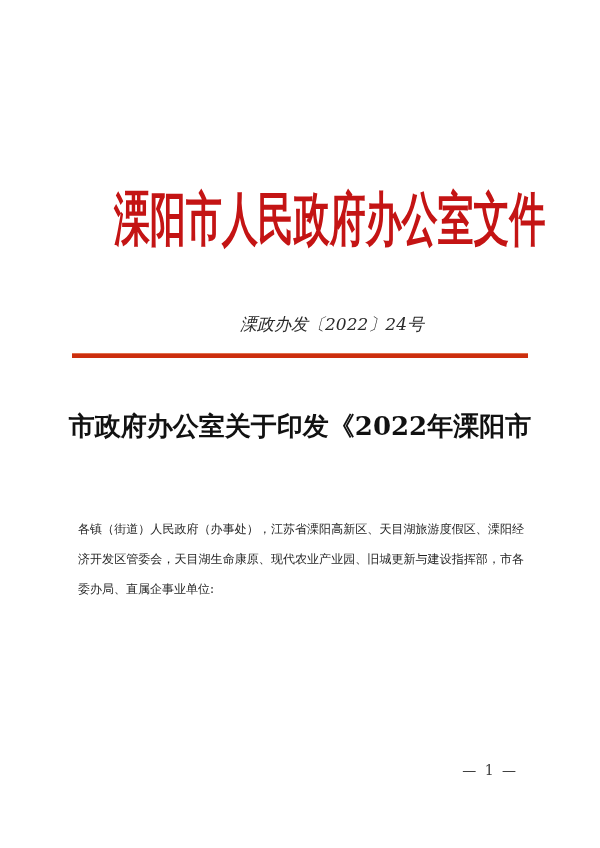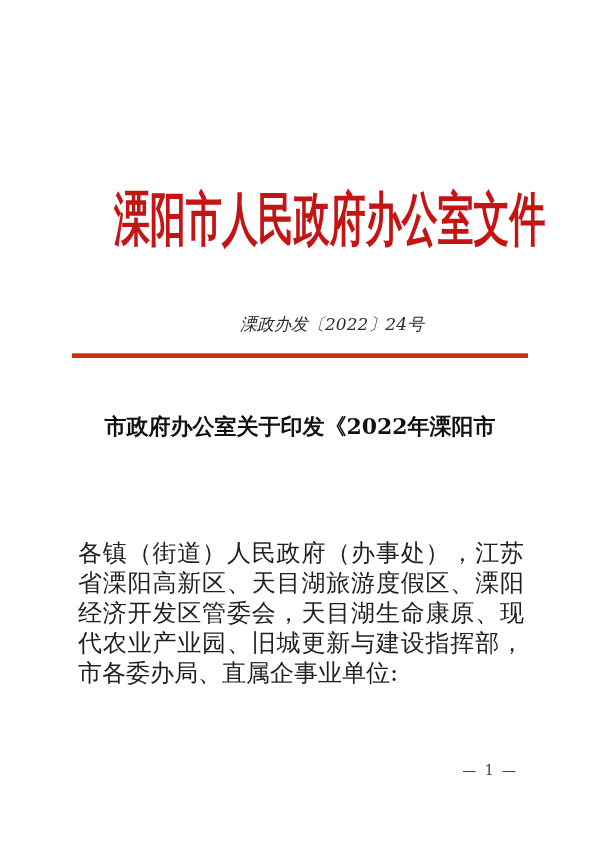--- a/index.html
+++ b/index.html
@@ -51,31 +51,31 @@
     height: 4px;
     background: #cc2e0e;
     border-top: 1px solid #e0704e;
   }
   .doc-title {
     position: absolute;
     top: 410px;
     left: 40px;
     right: 40px;
     text-align: center;
-    font-size: 22px;
+    font-size: 26px;
     line-height: 33px;
     font-weight: 700;
     color: #111111;
   }
   .body-text {
     position: absolute;
-    top: 538px;
+    top: 514px;
     left: 78px;
     right: 76px;
-    font-size: 24px;
+    font-size: 12px;
     line-height: 30px;
     color: #1f1f1f;
     text-align: justify;
     text-justify: inter-ideograph;
   }
   .body-text p {
     margin: 0;
   }
   .body-text p.indented {
     text-indent: 2em;

